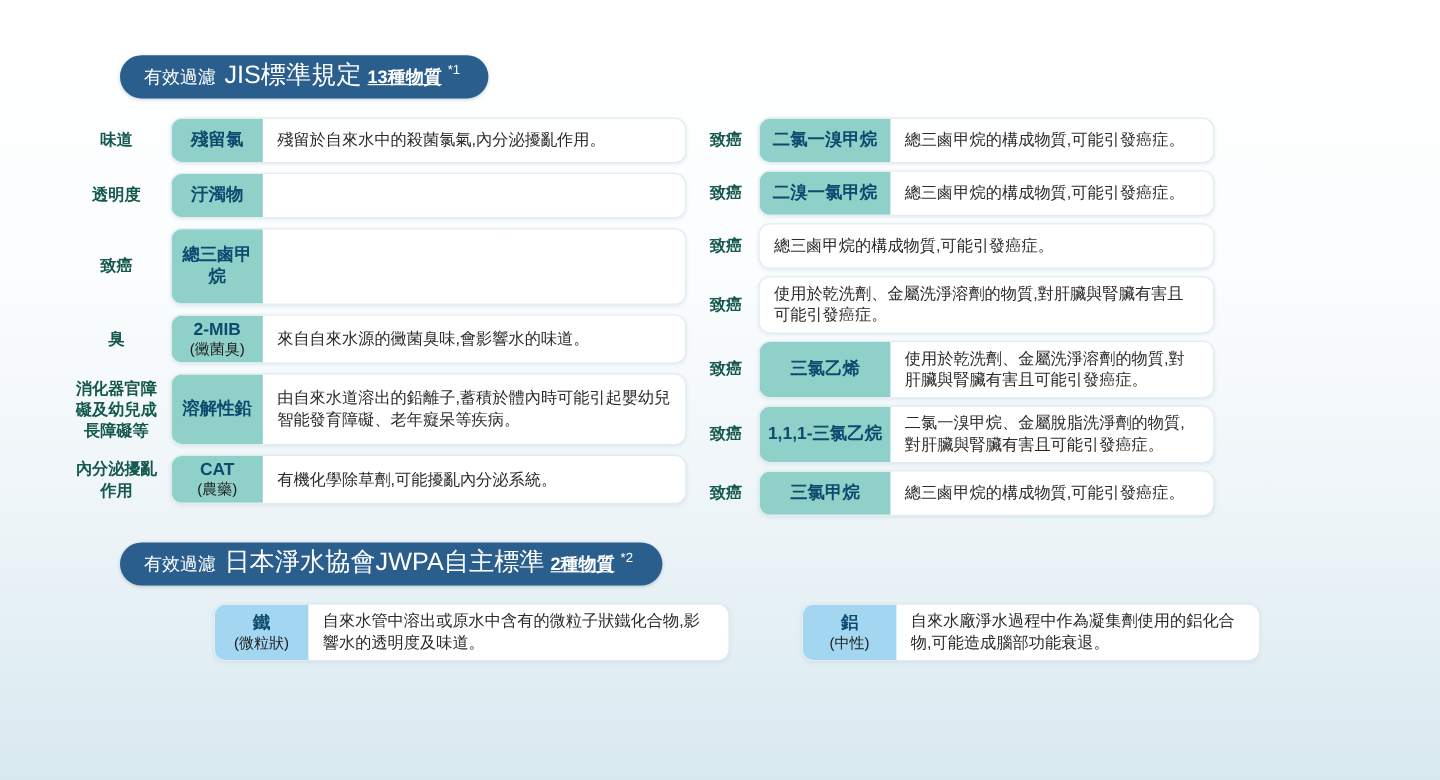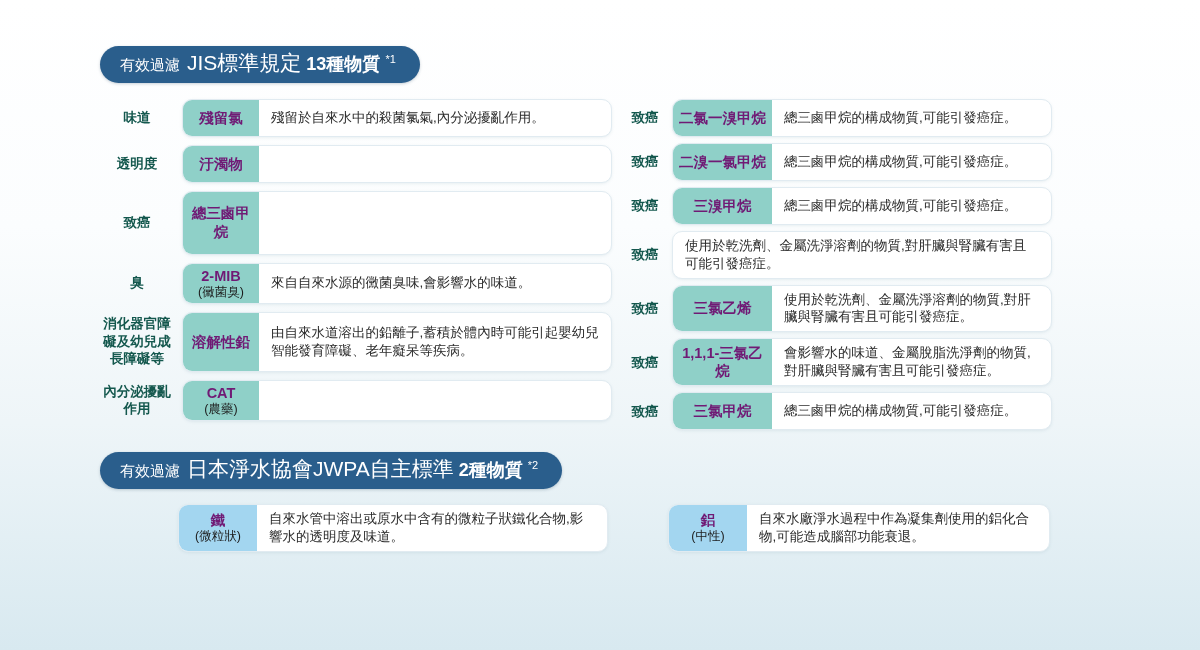--- a/index.html
+++ b/index.html
@@ -10,23 +10,23 @@
     box-sizing:border-box;padding-top:46px;
   }
   .badge{
     display:inline-flex;align-items:baseline;gap:7px;
     background:#2a5e8c;color:#ffffff;border-radius:20px;
     padding:4px 22px 7px 20px;margin-left:100px;line-height:1.2;
     box-shadow:0 1px 3px rgba(40,70,100,0.25);
   }
   .badge-prefix{font-size:15px;font-weight:normal;}
   .badge-title{font-size:21px;}
-  .badge-bold{font-size:18px;font-weight:bold;margin-left:-2px;}
+  .badge-bold{font-size:15px;font-weight:bold;margin-left:-2px;text-decoration:underline;}
   .badge sup{font-size:11px;position:relative;top:-7px;left:-2px;}
-  .tables{display:flex;padding-left:100px;margin-top:16px;}
+  .tables{display:flex;padding-left:60px;margin-top:16px;}
   .col{display:flex;flex-direction:column;}
   .col-left{width:512px;margin-right:16px;gap:8px;}
   .col-right{width:424px;gap:6px;}
   .row{display:flex;align-items:center;}
   .category{
     flex-shrink:0;text-align:center;font-weight:bold;font-size:13.5px;
     line-height:1.3;color:#14584e;
   }
   .col-left .category{width:74px;margin-right:8px;}
   .col-right .category{width:34px;margin-right:10px;}
@@ -36,22 +36,22 @@
     box-shadow:0 1px 3px rgba(100,140,160,0.12);box-sizing:border-box;
   }
   .col-left .row:nth-child(3) .card{min-height:64px;gap:36px;}
   .col-left .row:nth-child(5) .card{min-height:60px;}
   .name-cell{
     flex-shrink:0;display:flex;flex-direction:column;justify-content:center;
     align-items:center;text-align:center;background:#8fd0c8;
     padding:3px 2px;box-sizing:border-box;
   }
   .col-left .name-cell{width:76px;}
-  .col-right .name-cell{width:99px;}
-  .name{font-weight:bold;font-size:14.5px;color:#701a75;line-height:1.25;}
+  .col-right .name-cell{width:109px;}
+  .name{font-weight:bold;font-size:14.5px;color:#0c4a6e;line-height:1.25;}
   .name-sub{font-size:12.5px;color:#1c1c1c;line-height:1.2;}
   .desc{
     flex:1;display:flex;align-items:center;
     padding:5px 12px;font-size:13.5px;line-height:1.33;color:#2b2b2b;
   }
   .section-jwpa{margin-top:22px;}
   .jwpa-row{display:flex;padding-left:178px;margin-top:15px;gap:60px;}
   .jwpa-item{display:flex;background:#ffffff;border:1px solid #e1ebf1;border-radius:10px;
     overflow:hidden;min-height:46px;box-shadow:0 1px 3px rgba(100,140,160,0.12);box-sizing:border-box;}
   .jwpa-item .name-cell{width:78px;background:#a3d6f0;}
@@ -117,20 +117,21 @@
               <div class="desc">由自來水道溶出的鉛離子,蓄積於體內時可能引起嬰幼兒智能發育障礙、老年癡呆等疾病。</div>
             </div>
           </div>
           <div class="row">
             <div class="category">內分泌擾亂作用</div>
             <div class="card">
               <div class="name-cell">
                 <div class="name">CAT</div>
                 <div class="name-sub">(農藥)</div>
               </div>
+              <div class="desc">有機化學除草劑,可能擾亂內分泌系統。</div>
             </div>
           </div>
         </div>
       <div class="col col-right" id="jis-right">
           <div class="row">
             <div class="category">致癌</div>
             <div class="card">
               <div class="name-cell">
                 <div class="name">二氯一溴甲烷</div>
               </div>
@@ -142,23 +143,20 @@
             <div class="card">
               <div class="name-cell">
                 <div class="name">二溴一氯甲烷</div>
               </div>
               <div class="desc">總三鹵甲烷的構成物質,可能引發癌症。</div>
             </div>
           </div>
           <div class="row">
             <div class="category">致癌</div>
             <div class="card">
-              <div class="name-cell">
-                <div class="name">三溴甲烷</div>
-              </div>
               <div class="desc">總三鹵甲烷的構成物質,可能引發癌症。</div>
             </div>
           </div>
           <div class="row">
             <div class="category">致癌</div>
             <div class="card">
               <div class="desc">使用於乾洗劑、金屬洗淨溶劑的物質,對肝臟與腎臟有害且可能引發癌症。</div>
             </div>
           </div>
           <div class="row">
@@ -169,21 +167,21 @@
               </div>
               <div class="desc">使用於乾洗劑、金屬洗淨溶劑的物質,對肝臟與腎臟有害且可能引發癌症。</div>
             </div>
           </div>
           <div class="row">
             <div class="category">致癌</div>
             <div class="card">
               <div class="name-cell">
                 <div class="name">1,1,1-三氯乙烷</div>
               </div>
-              <div class="desc">會影響水的味道、金屬脫脂洗淨劑的物質,對肝臟與腎臟有害且可能引發癌症。</div>
+              <div class="desc">二氯一溴甲烷、金屬脫脂洗淨劑的物質,對肝臟與腎臟有害且可能引發癌症。</div>
             </div>
           </div>
           <div class="row">
             <div class="category">致癌</div>
             <div class="card">
               <div class="name-cell">
                 <div class="name">三氯甲烷</div>
               </div>
               <div class="desc">總三鹵甲烷的構成物質,可能引發癌症。</div>
             </div>

